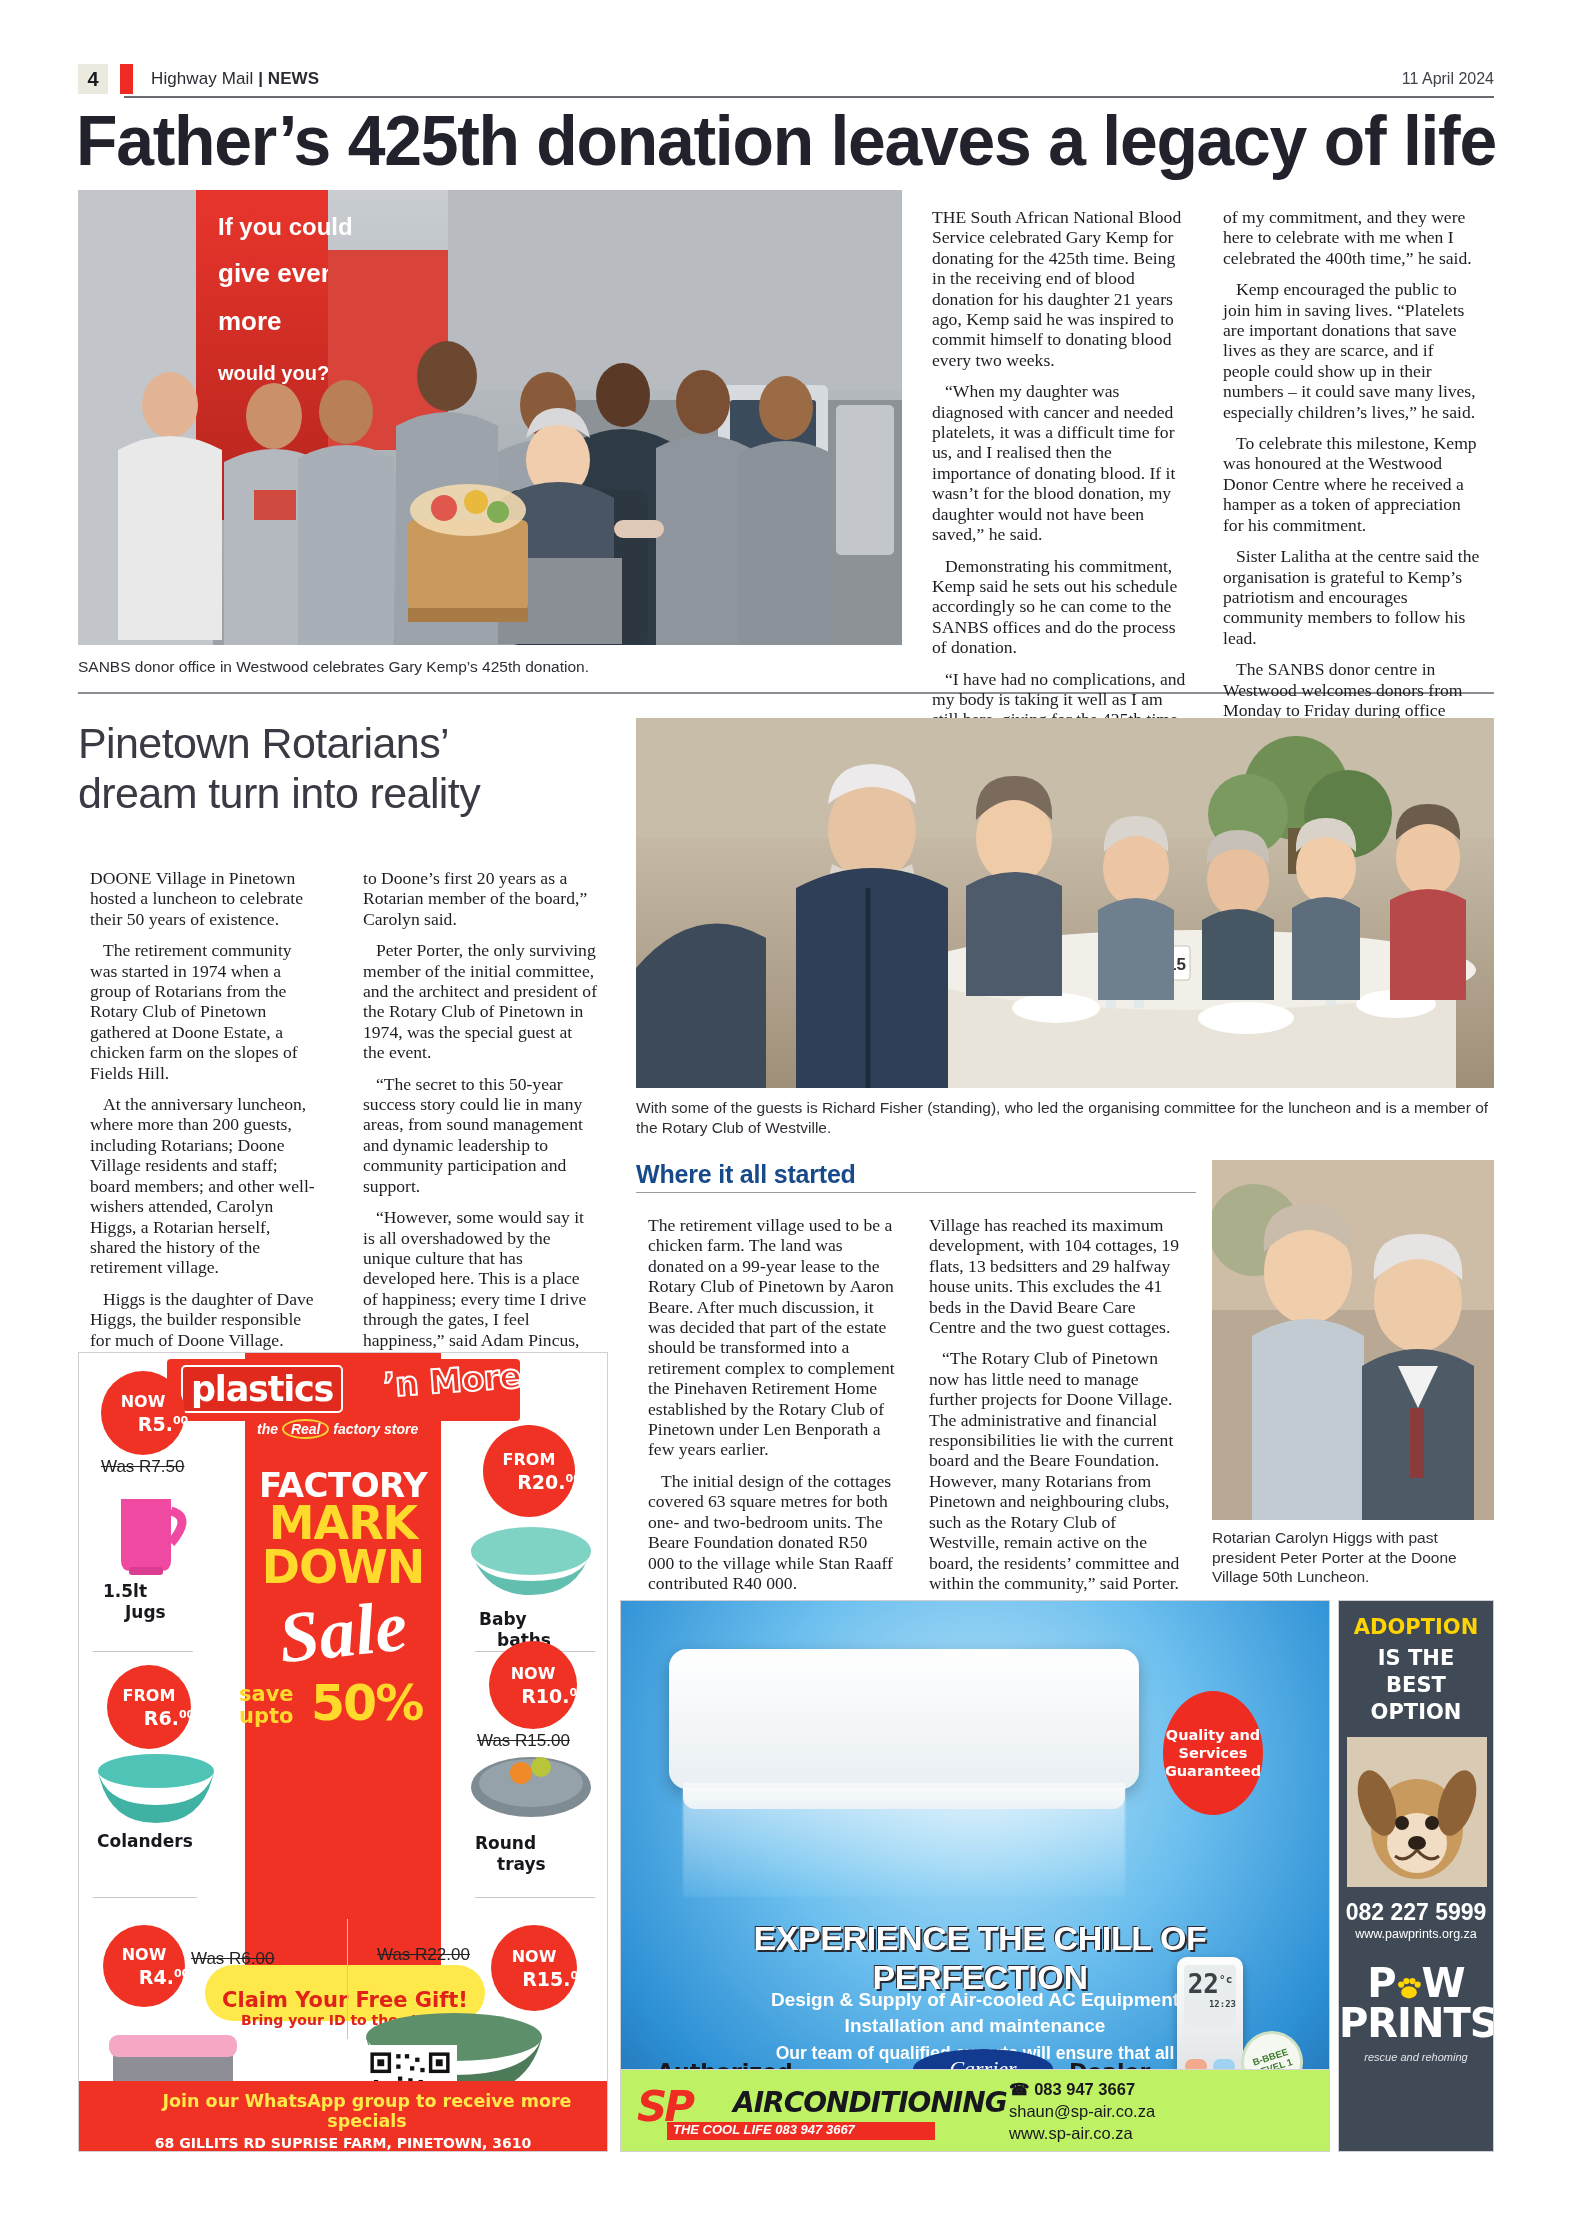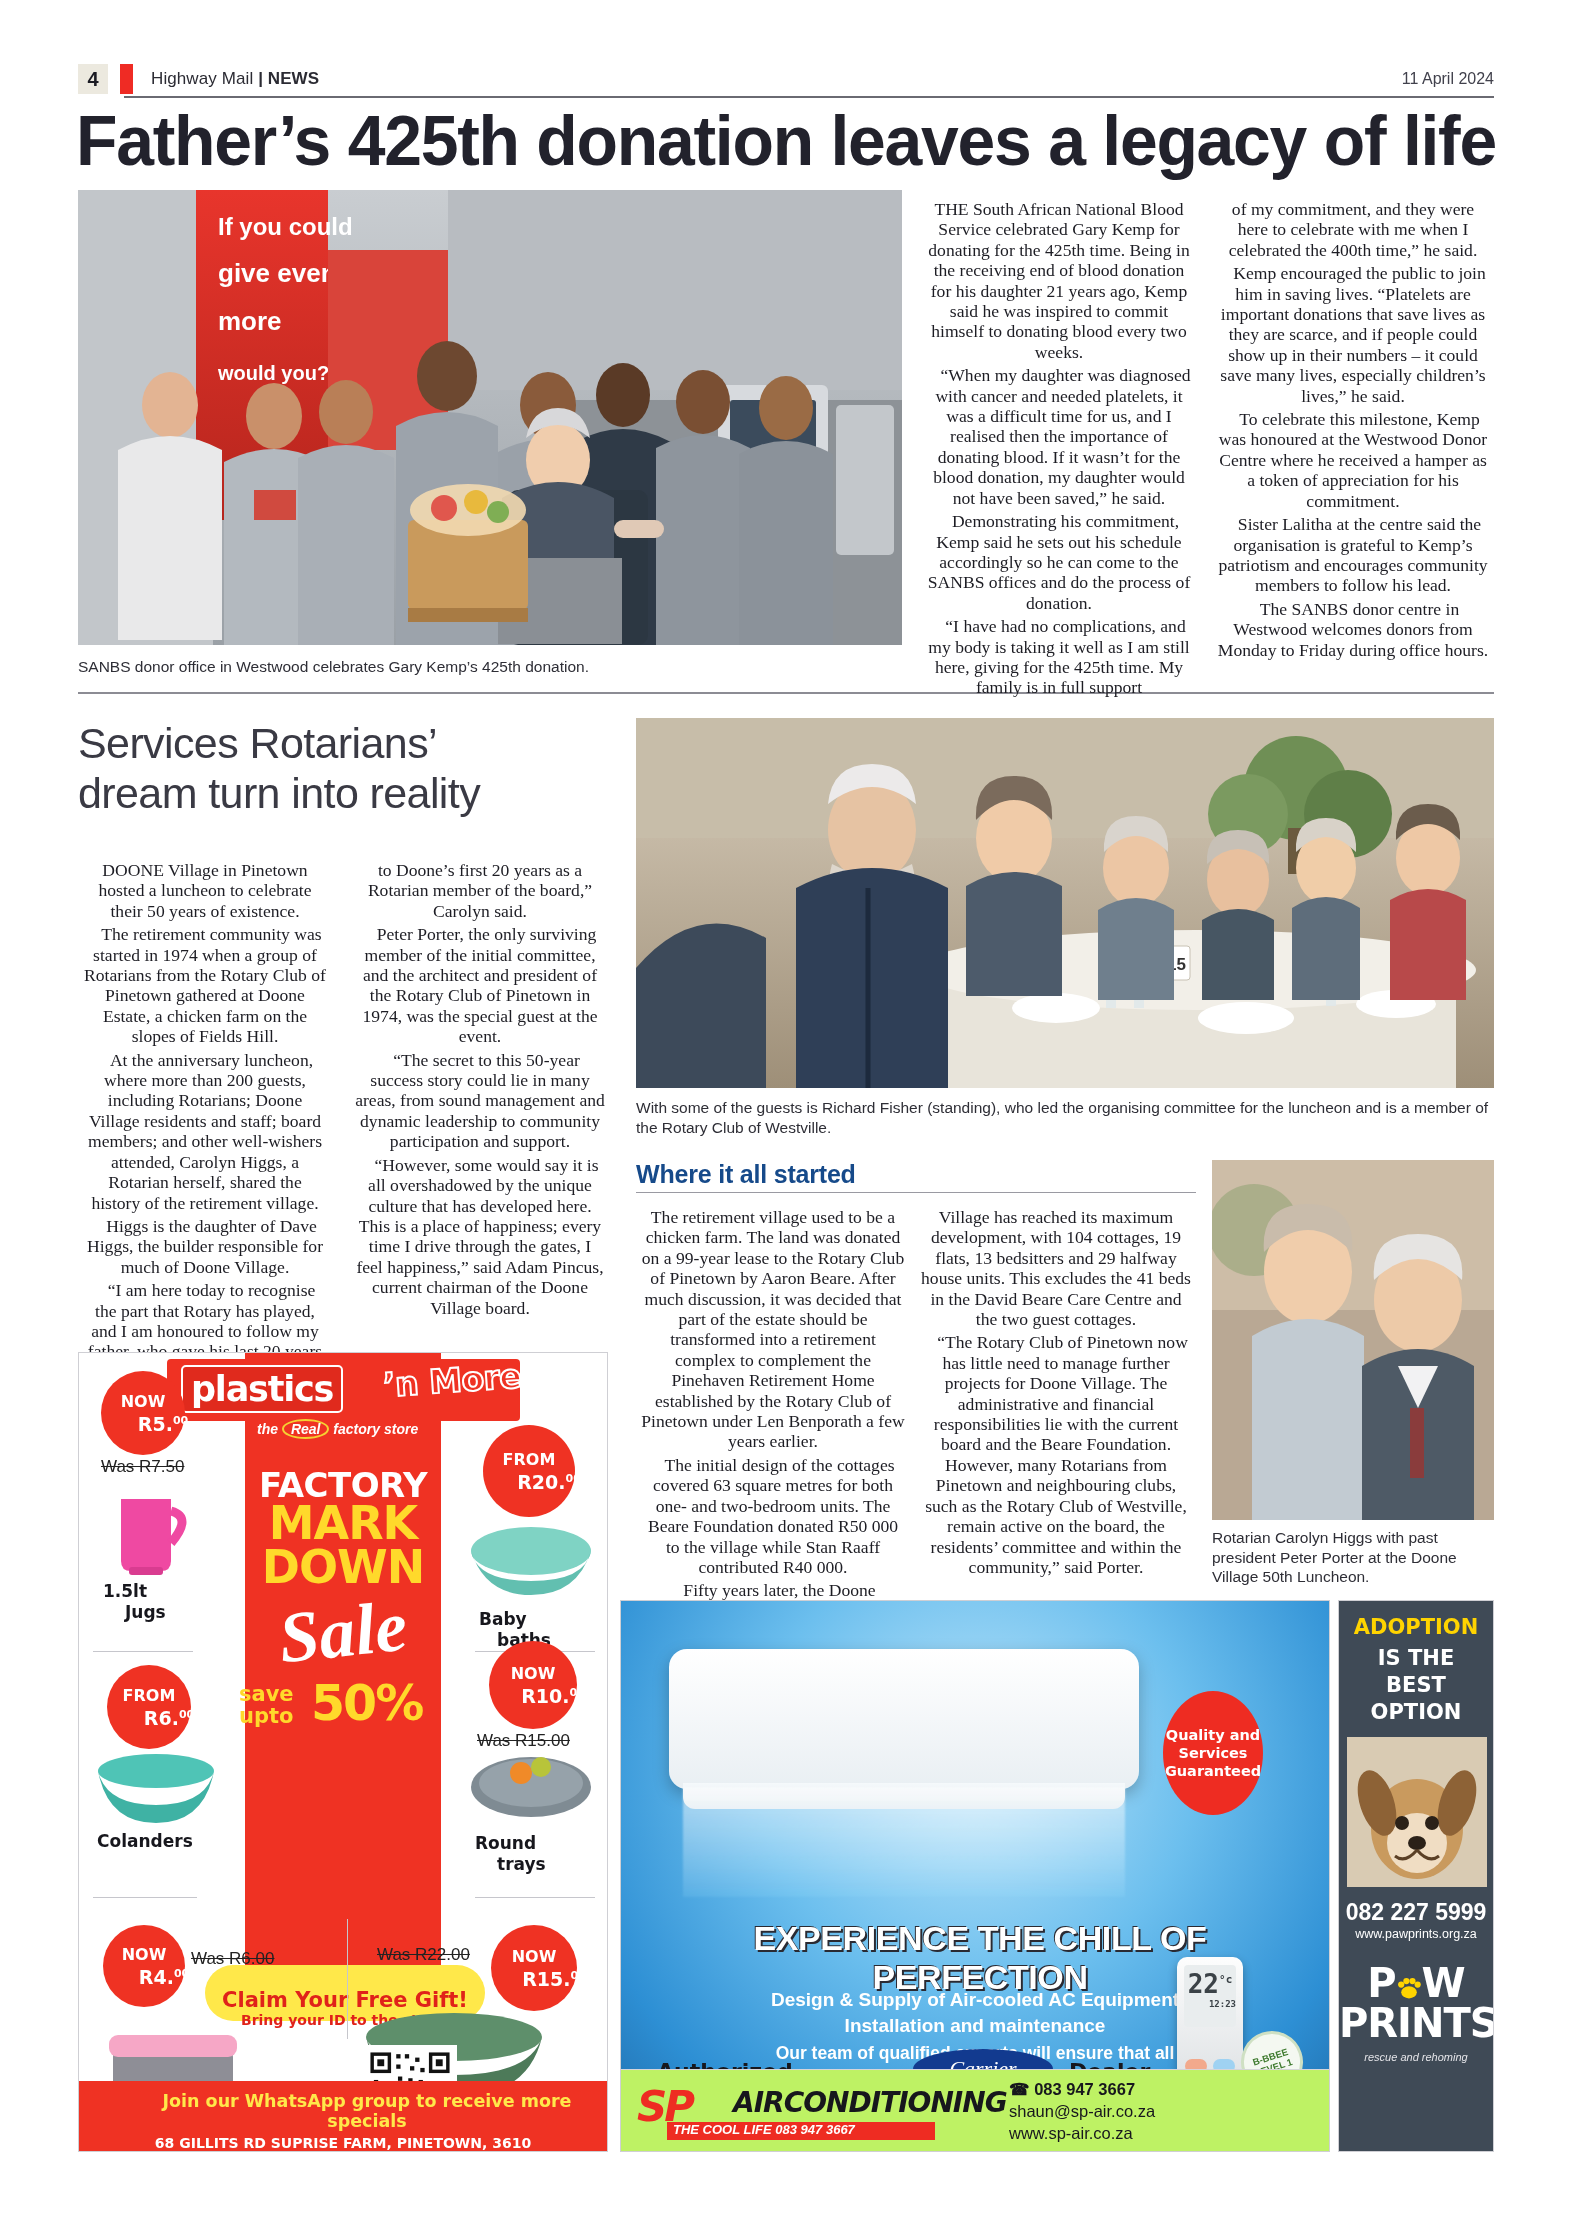--- a/index.html
+++ b/index.html
@@ -36,21 +36,21 @@
   .lead-photo svg { display:block; }
   .lead-caption { position: absolute; left: 78px; top: 657px; width: 824px;
                   font-size: 15.5px; color: #2e2e36; line-height: 20px; }
   .rule-under-lead { position: absolute; left: 78px; top: 692px; width: 1416px; height: 1.5px; background: #8c8c94; }
 
   
   .serif-col {
     font-family: "Liberation Serif","DejaVu Serif", serif;
     font-size: 17.6px; line-height: 20.4px; color: #1d1d24; text-align: left;
   }
-  .serif-col p { margin: 3px; text-align: center; }
+  .serif-col p { margin: 11px; }
   .serif-col p.ind { text-indent: 13px; }
   #a1c1 { position: absolute; left: 921px; top: 196px; width: 276px; }
   #a1c2 { position: absolute; left: 1212px; top: 196px; width: 282px; }
 
   
   .sub-headline {
     position: absolute; left: 78px; top: 718px; width: 560px;
     font-family: "Liberation Sans","DejaVu Sans", sans-serif;
     font-weight: 400; font-size: 43px; line-height: 50px; color: #3a3a44; letter-spacing: -.6px;
   }
@@ -283,21 +283,21 @@
   </div>
   <div class="serif-col" id="a1c2">
     <p>of my commitment, and they were here to celebrate with me when I celebrated the 400th time,” he said.</p>
     <p class="ind">Kemp encouraged the public to join him in saving lives. “Platelets are important donations that save lives as they are scarce, and if people could show up in their numbers – it could save many lives, especially children’s lives,” he said.</p>
     <p class="ind">To celebrate this milestone, Kemp was honoured at the Westwood Donor Centre where he received a hamper as a token of appreciation for his commitment.</p>
     <p class="ind">Sister Lalitha at the centre said the organisation is grateful to Kemp’s patriotism and encourages community members to follow his lead.</p>
     <p class="ind">The SANBS donor centre in Westwood welcomes donors from Monday to Friday during office hours.</p>
   </div>
 
   <div class="sub-headline">
-    <div>Services Rotarians’</div>
+    <div>Pinetown Rotarians’</div>
     <div>dream turn into reality</div>
   </div>
 
   <div class="serif-col" id="a2c1">
     <p>DOONE Village in Pinetown hosted a luncheon to celebrate their 50 years of existence.</p>
     <p class="ind">The retirement community was started in 1974 when a group of Rotarians from the Rotary Club of Pinetown gathered at Doone Estate, a chicken farm on the slopes of Fields Hill.</p>
     <p class="ind">At the anniversary luncheon, where more than 200 guests, including Rotarians; Doone Village residents and staff; board members; and other well-wishers attended, Carolyn Higgs, a Rotarian herself, shared the history of the retirement village.</p>
     <p class="ind">Higgs is the daughter of Dave Higgs, the builder responsible for much of Doone Village.</p>
     <p class="ind">“I am here today to recognise the part that Rotary has played, and I am honoured to follow my father, who gave his last 20 years</p>
   </div>

